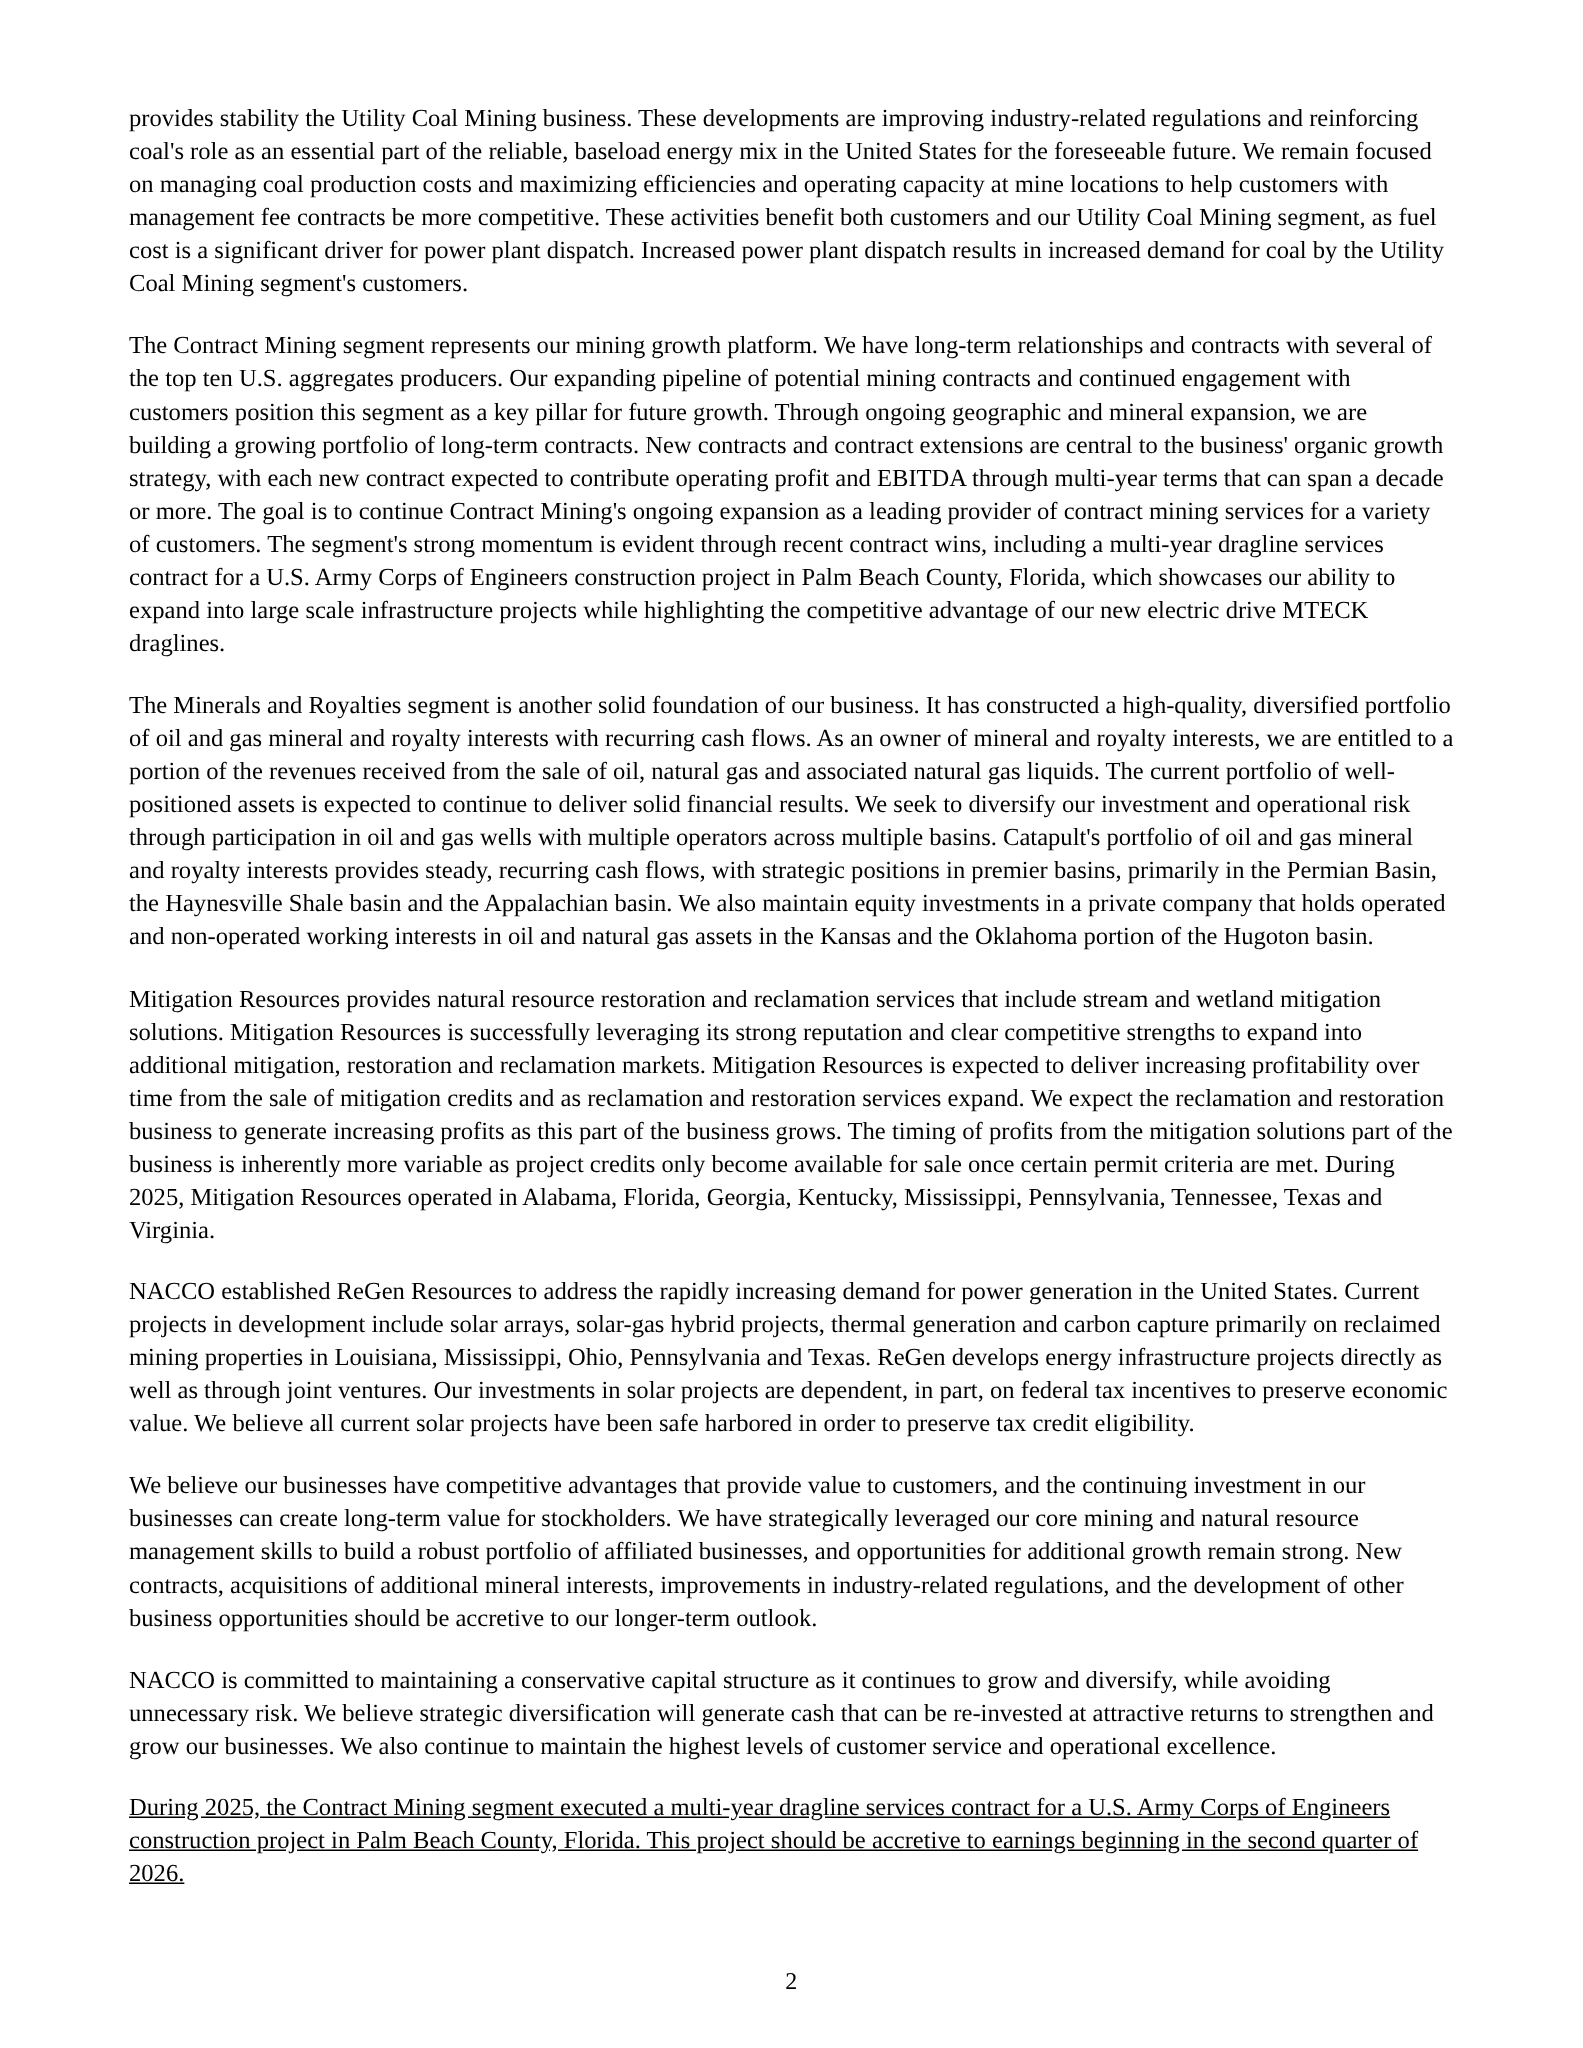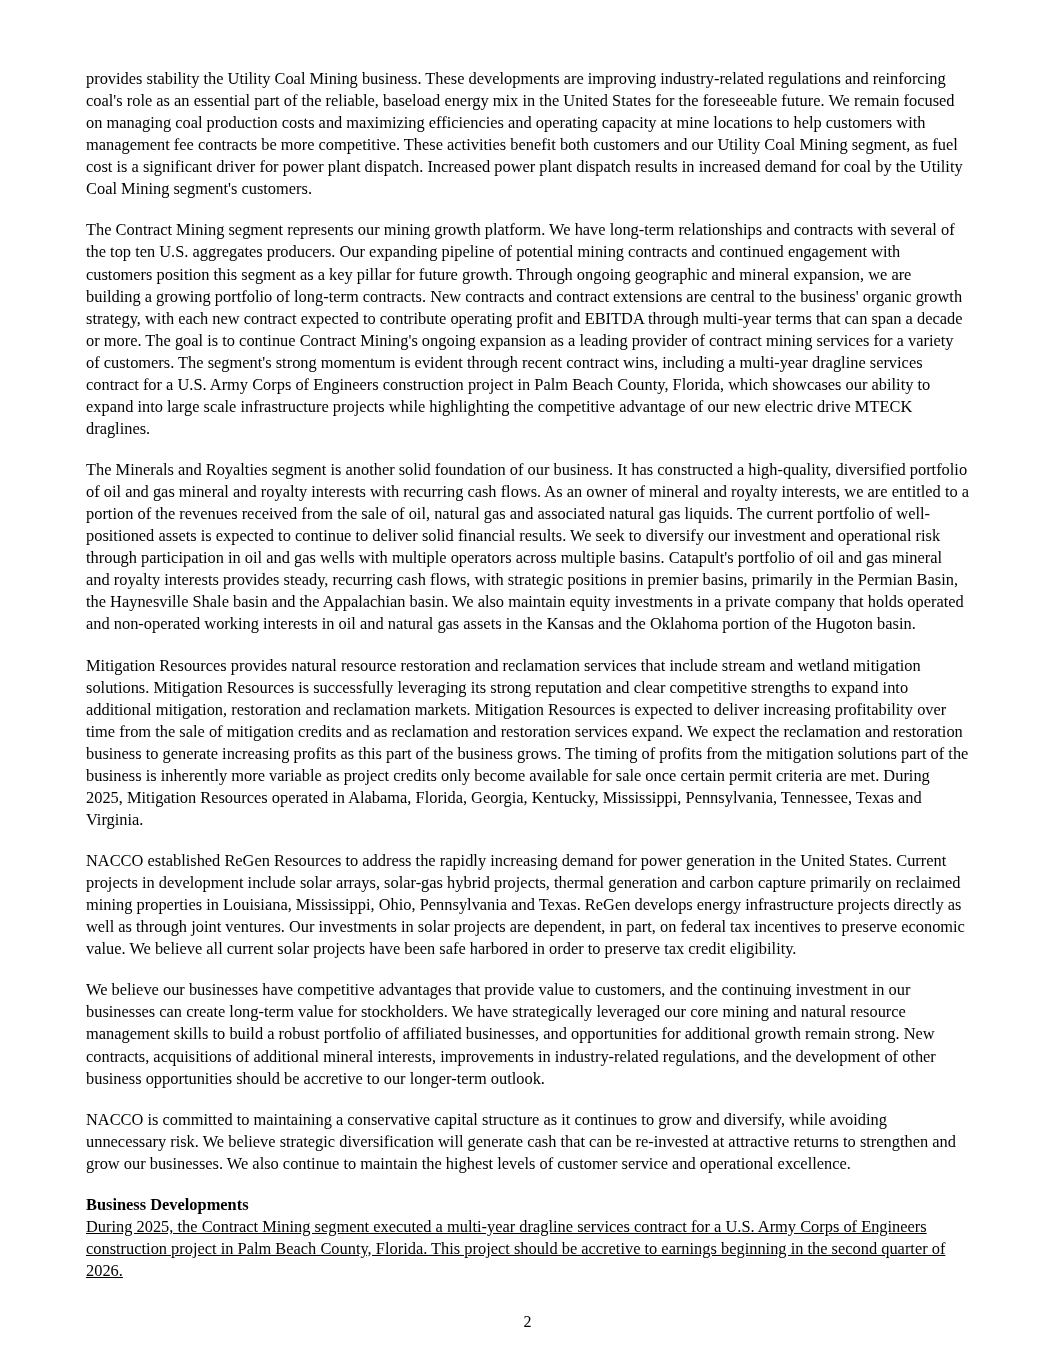--- a/index.html
+++ b/index.html
@@ -70,20 +70,19 @@
 
     <p class="para">Mitigation Resources provides natural resource restoration and reclamation services that include stream and wetland mitigation solutions. Mitigation Resources is successfully leveraging its strong reputation and clear competitive strengths to expand into additional mitigation, restoration and reclamation markets. Mitigation Resources is expected to deliver increasing profitability over time from the sale of mitigation credits and as reclamation and restoration services expand. We expect the reclamation and restoration business to generate increasing profits as this part of the business grows. The timing of profits from the mitigation solutions part of the business is inherently more variable as project credits only become available for sale once certain permit criteria are met. During 2025, Mitigation Resources operated in Alabama, Florida, Georgia, Kentucky, Mississippi, Pennsylvania, Tennessee, Texas and Virginia.</p>
 
     <p class="para">NACCO established ReGen Resources to address the rapidly increasing demand for power generation in the United States. Current projects in development include solar arrays, solar-gas hybrid projects, thermal generation and carbon capture primarily on reclaimed mining properties in Louisiana, Mississippi, Ohio, Pennsylvania and Texas. ReGen develops energy infrastructure projects directly as well as through joint ventures. Our investments in solar projects are dependent, in part, on federal tax incentives to preserve economic value. We believe all current solar projects have been safe harbored in order to preserve tax credit eligibility.</p>
 
     <p class="para">We believe our businesses have competitive advantages that provide value to customers, and the continuing investment in our businesses can create long-term value for stockholders. We have strategically leveraged our core mining and natural resource management skills to build a robust portfolio of affiliated businesses, and opportunities for additional growth remain strong. New contracts, acquisitions of additional mineral interests, improvements in industry-related regulations, and the development of other business opportunities should be accretive to our longer-term outlook.</p>
 
     <p class="para">NACCO is committed to maintaining a conservative capital structure as it continues to grow and diversify, while avoiding unnecessary risk. We believe strategic diversification will generate cash that can be re-invested at attractive returns to strengthen and grow our businesses. We also continue to maintain the highest levels of customer service and operational excellence.</p>
 
     <div class="heading-block">
-      <div class="section-heading">Business Developments</div>
       <p class="para">During 2025, the Contract Mining segment executed a multi-year dragline services contract for a U.S. Army Corps of Engineers construction project in Palm Beach County, Florida. This project should be accretive to earnings beginning in the second quarter of 2026.</p>
     </div>
 
   </div>
 
   <div class="page-number">2</div>
 </div>
 
 </body></html>

